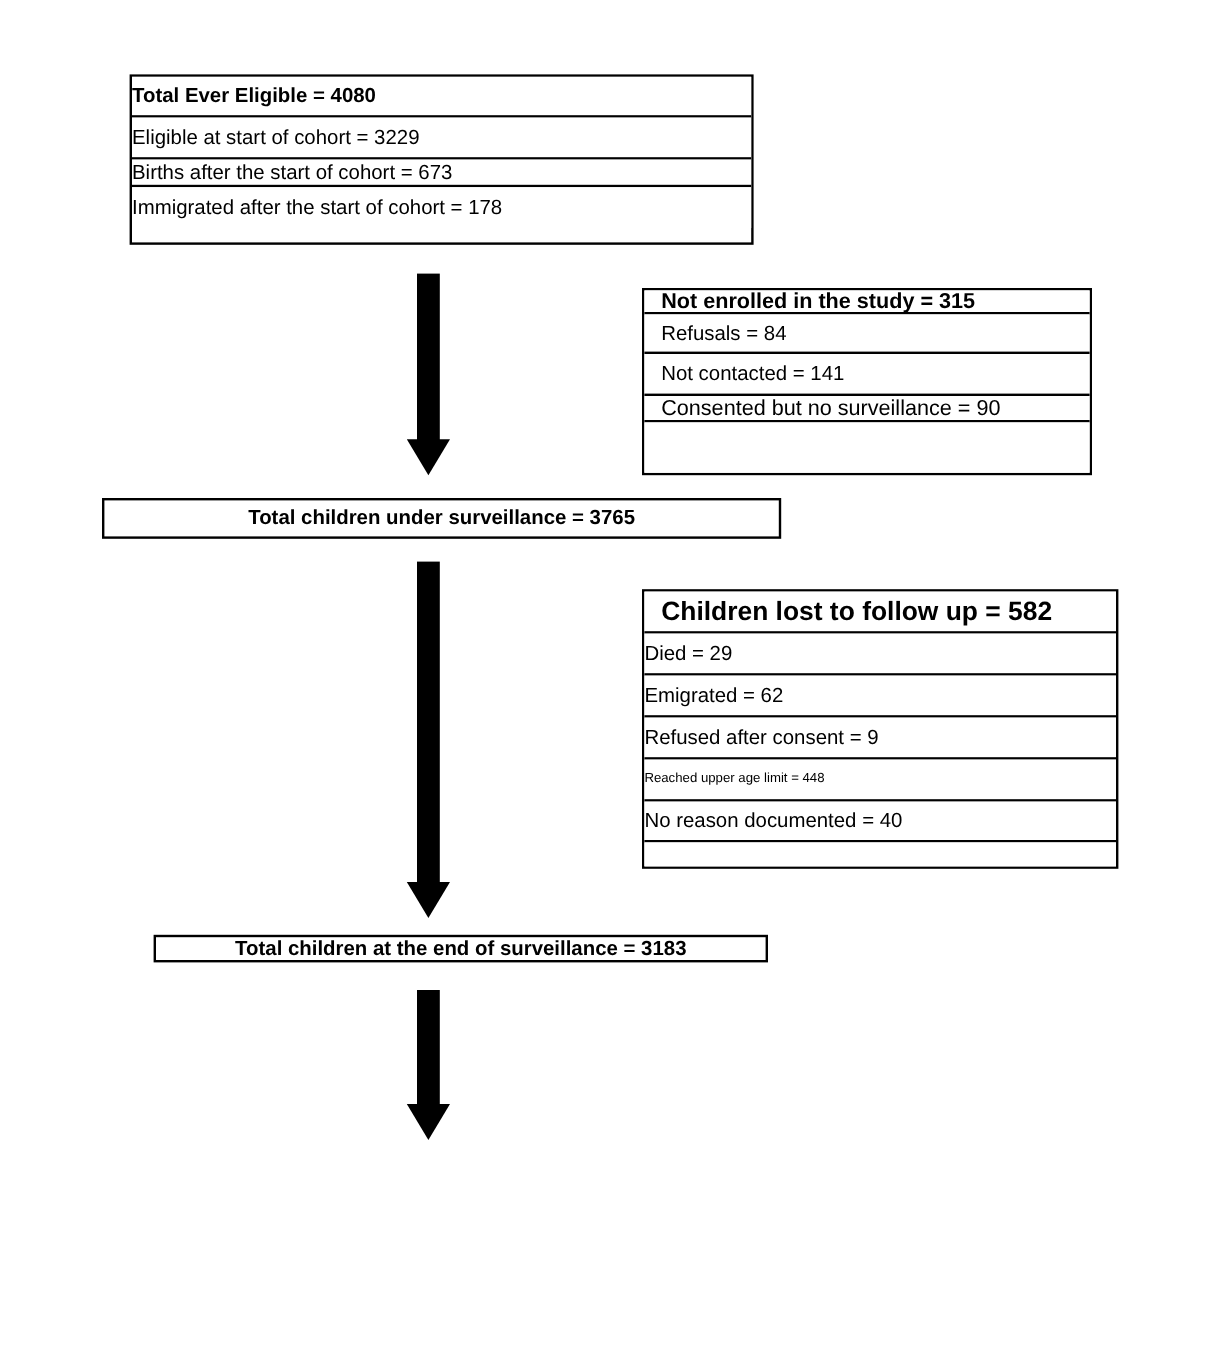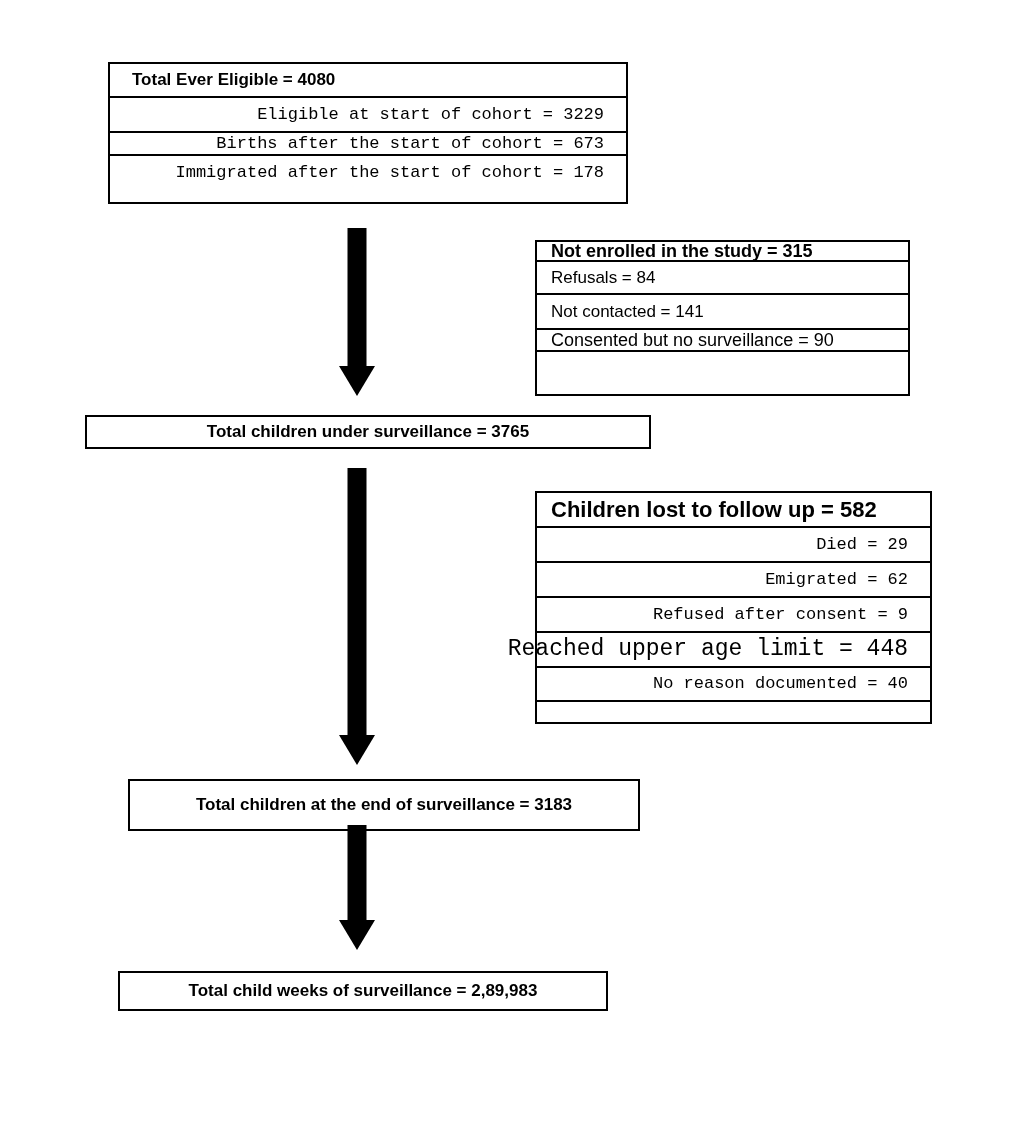--- a/index.html
+++ b/index.html
@@ -34,33 +34,32 @@
   .stack {
     display: flex;
     flex-direction: column;
   }
   .stack .row {
     box-sizing: border-box;
     display: flex;
     align-items: center;
     border-bottom: 2px solid #000000;
     background: #ffffff;
-    padding: 0 22px;
+    padding: 0 0;
     white-space: nowrap;
   }
   .stack .row:last-child {
     border-bottom: none;
   }
   .stack .row.header {
     font-weight: bold;
     justify-content: flex-start;
   }
   .stack .row.center {
-    justify-content: flex-end;
-    font-family: Liberation Mono, monospace;
+    justify-content: flex-start;
   }
   .stack .row.left {
     justify-content: flex-start;
   }
   .stack .row.indent-head {
     padding-left: 14px;
   }
   
   .stack .filler {
     flex: 1 1 auto;
@@ -161,35 +160,32 @@
     </div>
     <div class="row center" style="height:35px; font-size:17px;">
       <span class="txt">Died = 29</span>
     </div>
     <div class="row center" style="height:35px; font-size:17px;">
       <span class="txt">Emigrated = 62</span>
     </div>
     <div class="row center" style="height:35px; font-size:17px;">
       <span class="txt">Refused after consent = 9</span>
     </div>
-    <div class="row center" style="height:35px; font-size:23px;">
+    <div class="row center" style="height:35px; font-size:11px;">
       <span class="txt">Reached upper age limit = 448</span>
     </div>
     <div class="row center" style="height:34px; font-size:17px;">
       <span class="txt">No reason documented = 40</span>
     </div>
     <div class="row filler"></div>
   </div>
 
-  <div class="flowbox single" style="left:128px; top:779px; width:512px; height:52px; font-size:17px;">
+  <div class="flowbox single" style="left:128px; top:779px; width:512px; height:23px; font-size:17px;">
     <span class="txt">Total children at the end of surveillance = 3183</span>
   </div>
 
   <div class="arrow" style="left:339px; top:825px; width:36px; height:125px;">
     <div class="shaft" style="width:19px; height:98px;"></div>
     <div class="head"></div>
   </div>
 
-  <div class="flowbox single" style="left:118px; top:971px; width:490px; height:40px; font-size:17px;">
-    <span class="txt">Total child weeks of surveillance =  2,89,983</span>
-  </div>
 
 </div>
 
 </body></html>

